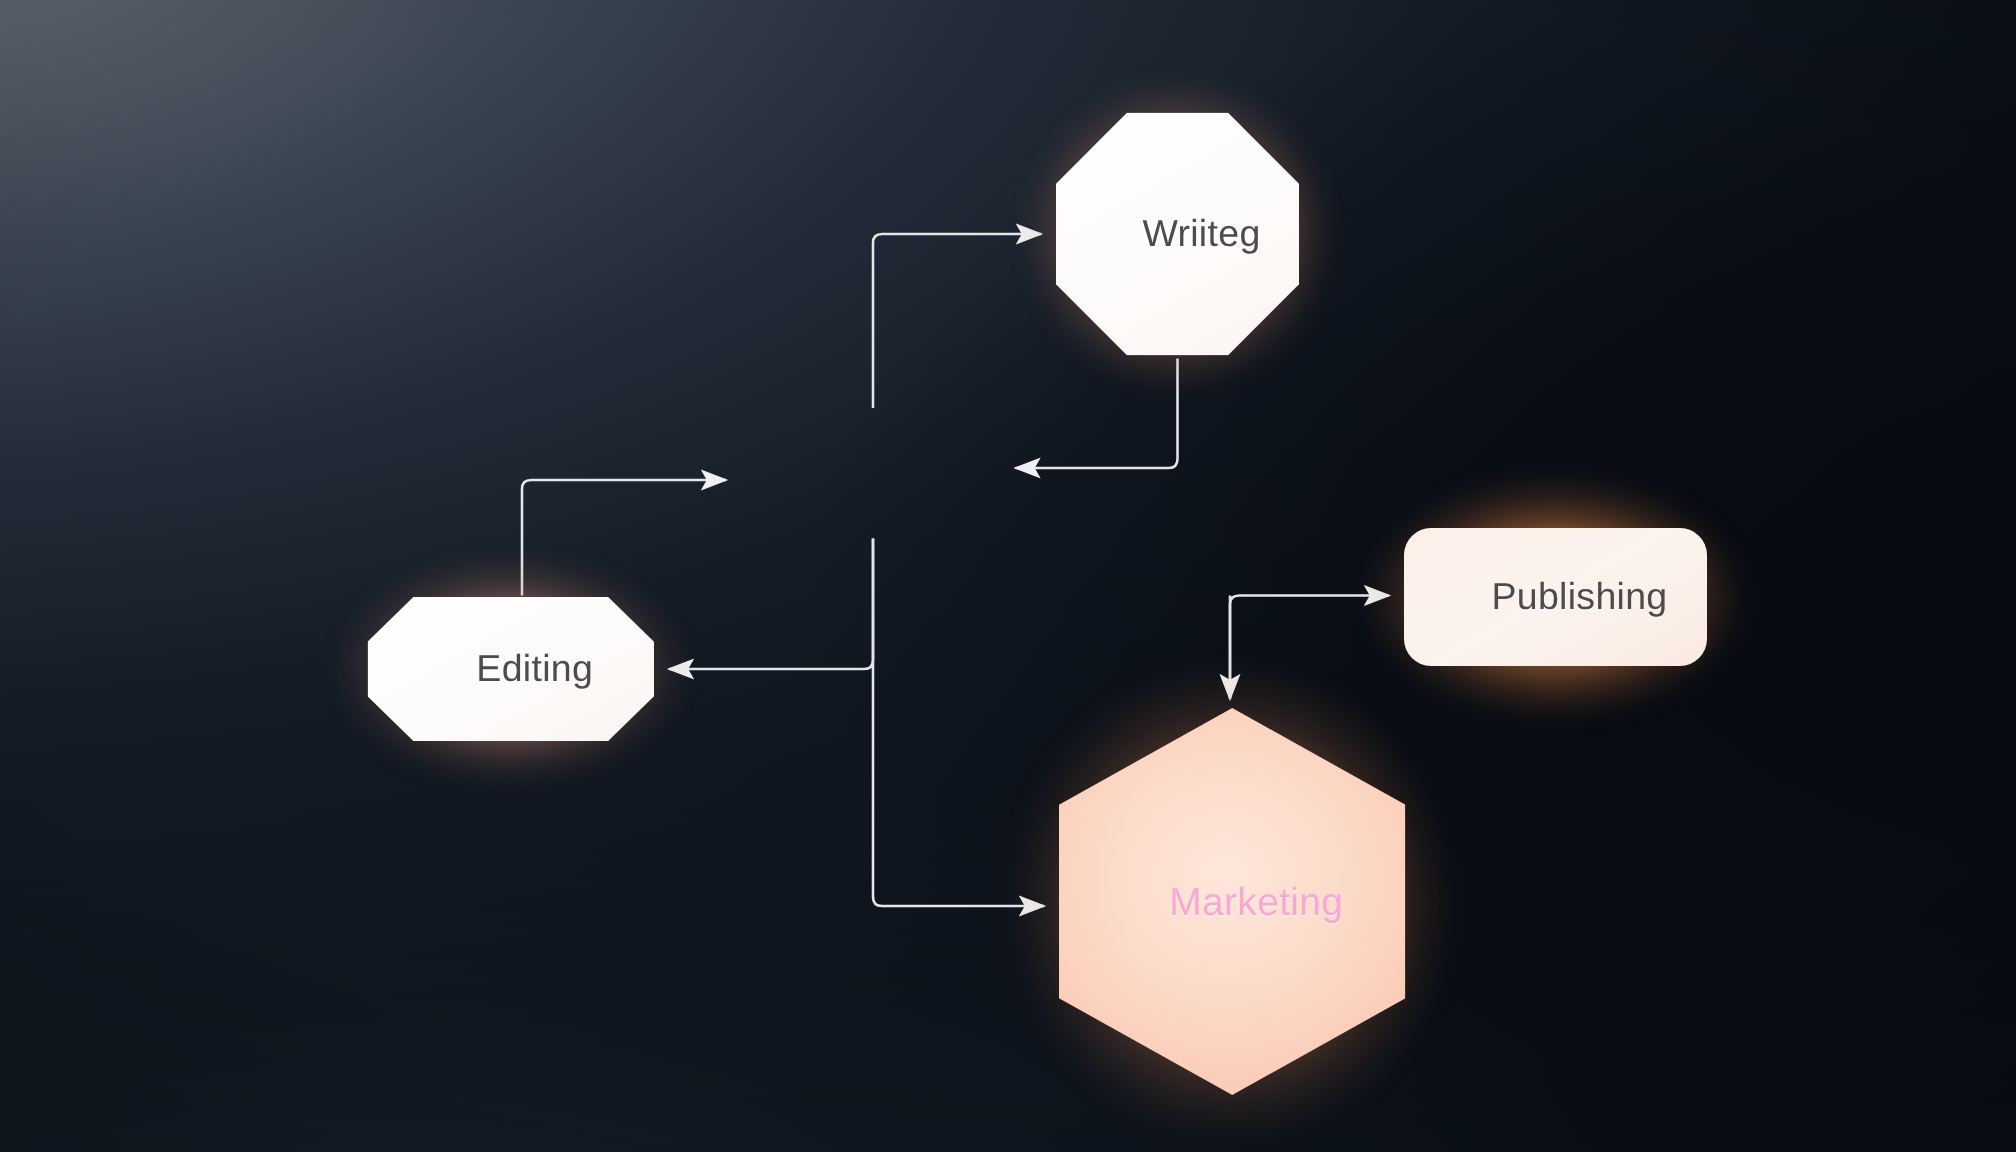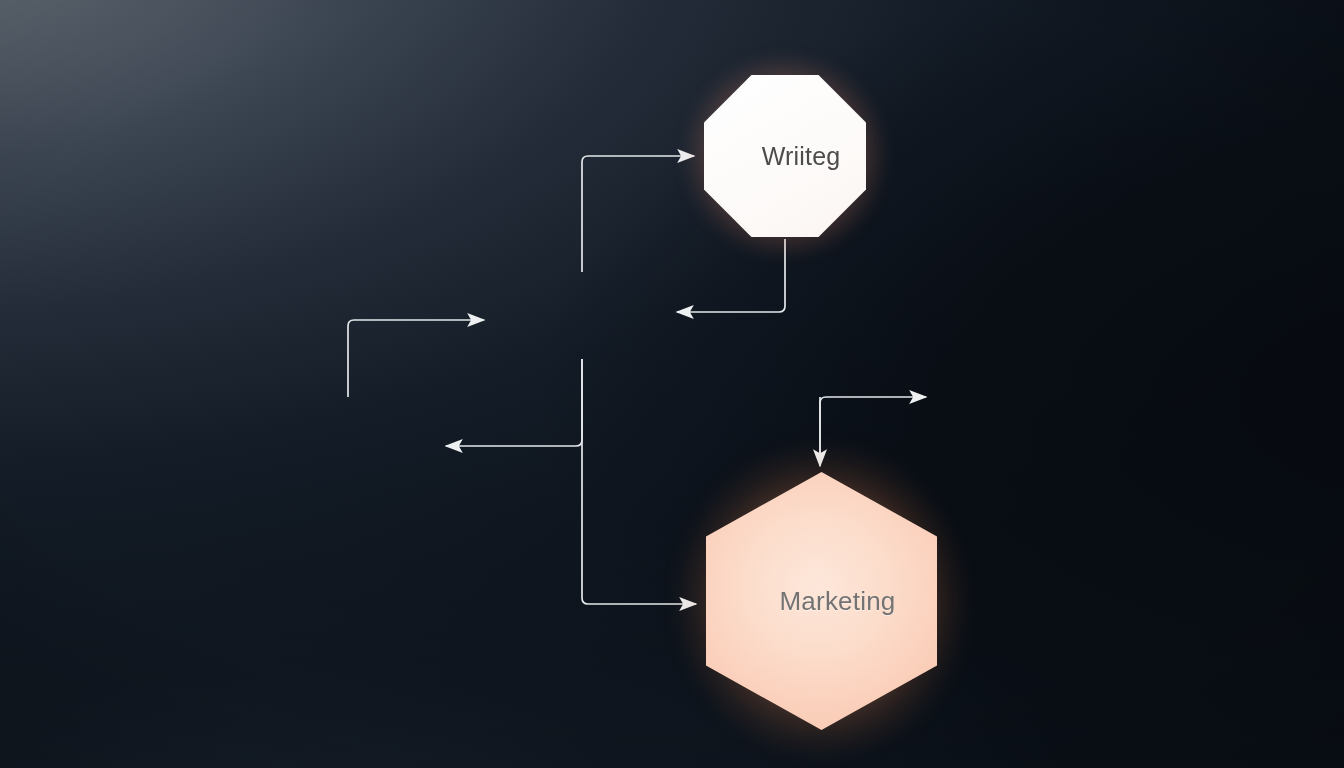--- a/index.html
+++ b/index.html
@@ -136,21 +136,21 @@
   #node-marketing { left: 706px; top: 472px; width: 231px; height: 258px; }
   #node-marketing .halo {
     left: -56px; top: -54px; width: 343px; height: 366px;
     background: radial-gradient(closest-side, rgba(255,186,128,0.80) 0%, rgba(250,160,104,0.48) 40%, rgba(208,114,62,0.18) 66%, rgba(150,74,36,0) 86%);
     filter: blur(10px);
   }
   #node-marketing .shape {
     background: radial-gradient(72% 62% at 48% 44%, #fde7da 0%, #fcddcc 40%, #fbd2be 72%, #f9c9b2 100%);
     clip-path: polygon(50% 0%, 100% 25%, 100% 75%, 50% 100%, 0% 75%, 0% 25%);
   }
-  #node-marketing .node-label { font-size: 26px; color: #737373; }
+  #node-marketing .node-label { font-size: 26px; color: #f9a8d4; }
 
 </style>
 </head>
 <body>
 
 <div id="canvas">
 
   <div class="bg-base"></div>
   <div class="bg-tint-right"></div>
   <div class="bg-tint-bottom"></div>
@@ -180,21 +180,31 @@
     </g>
   </svg>
 
   <div class="node" id="node-wriiteg">
     <div class="halo"></div>
     <div class="shape"></div>
     <span class="node-label">Wriiteg</span>
   </div>
 
 
-
+  <div class="node" id="node-editing">
+    <div class="halo"></div>
+    <div class="shape"></div>
+    <span class="node-label">Editing</span>
+  </div>
+
+  <div class="node" id="node-publishing">
+    <div class="halo"></div>
+    <div class="shape"></div>
+    <span class="node-label">Publishing</span>
+  </div>
 
   <div class="node" id="node-marketing">
     <div class="halo"></div>
     <div class="shape"></div>
     <span class="node-label">Marketing</span>
   </div>
 
   <div class="bg-vignette"></div>
 </div>
 

